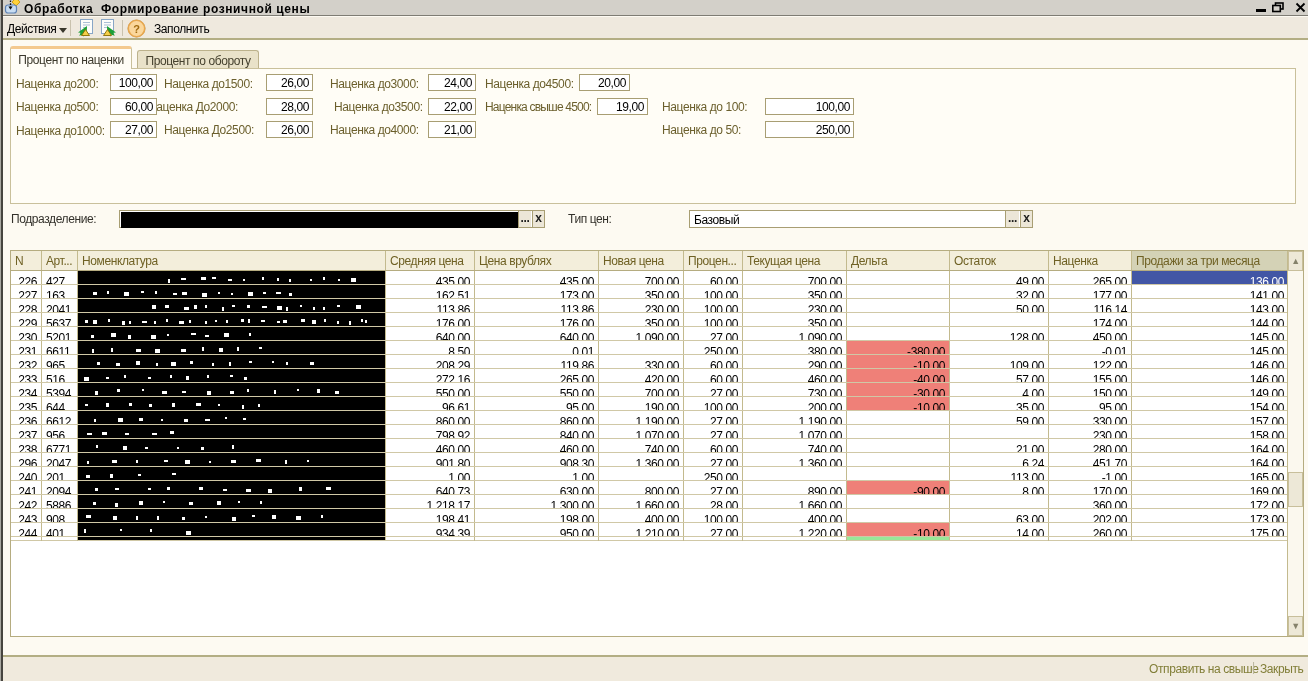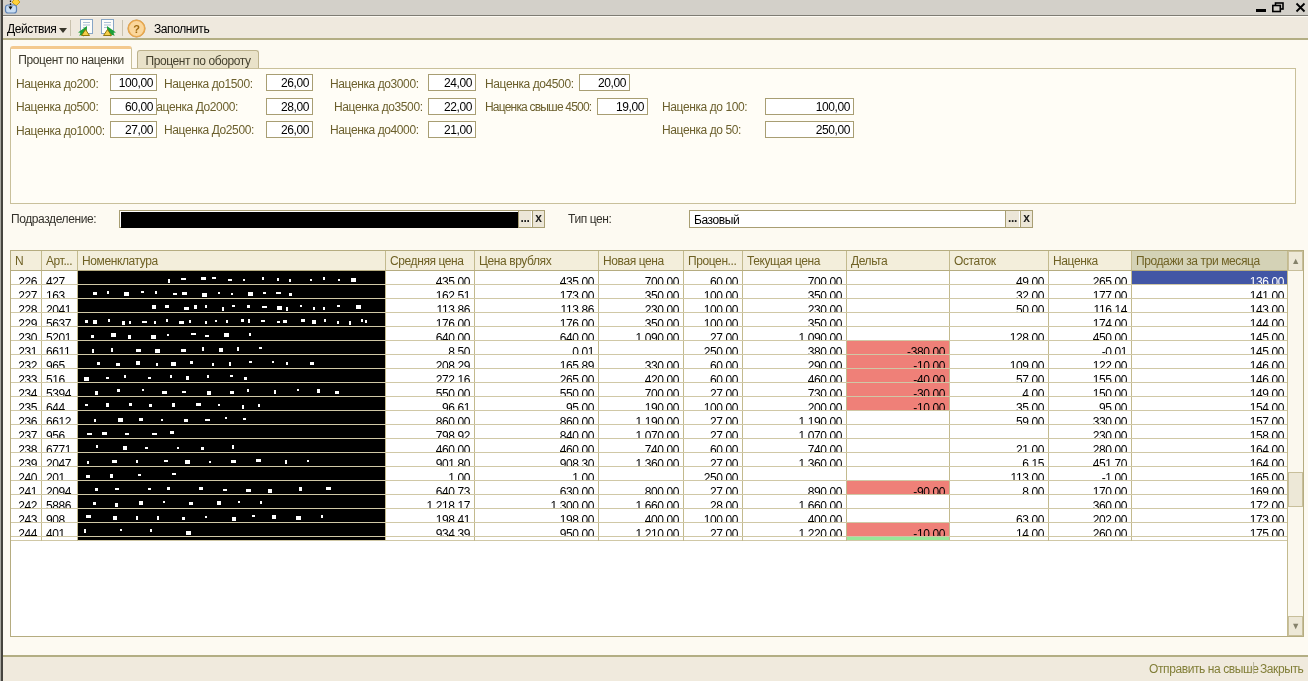--- a/index.html
+++ b/index.html
@@ -34,20 +34,21 @@
 .sbtn{position:absolute;left:0;width:15px;background:#ede8d7;border:1px solid #c8bf9b;color:#85826b;text-align:center;font-size:9px;padding-top:4px}
 #bottom{position:absolute;left:0;top:655px;width:1308px;height:26px;background:#f0eadd;border-top:2px solid #b3ae84;color:#817e37}
 </style></head><body>
 <div id="titlebar">
  <svg class="abs" style="left:3px;top:0" width="18" height="15" viewBox="0 0 18 15">
   <rect x="10.2" y="-0.8" width="5.6" height="5.6" fill="#ffd23a" stroke="#c89600" stroke-width="0.8" transform="rotate(45 13 2)"></rect>
   <rect x="2.5" y="5" width="11" height="8" rx="2.5" fill="#c8ddf2" stroke="#5d82b4" stroke-width="1.2"></rect>
   <path d="M7.5 0.5 v6" stroke="#111" stroke-width="1.3" fill="none" stroke-dasharray="1.6 1.2"></path>
   <path d="M5.4 6.5 h4.2 l-2.1 3.2z" fill="#111"></path>
  </svg>
+ <div id="title">Обработка&nbsp; Формирование розничной цены</div>
  <div class="abs" style="left:1256px;top:9px;width:10px;height:3px;background:#000"></div>
  <svg class="abs" style="left:1272px;top:2px" width="12" height="11" viewBox="0 0 12 11">
    <rect x="3.5" y="1" width="7.5" height="6" fill="none" stroke="#000" stroke-width="1.6"></rect>
    <rect x="0.8" y="3.5" width="7.5" height="6" fill="#d3d0c9" stroke="#000" stroke-width="1.6"></rect>
  </svg>
  <svg class="abs" style="left:1295px;top:2px" width="11" height="11" viewBox="0 0 11 11">
    <path d="M1.5 1.5 L9.5 9.5 M9.5 1.5 L1.5 9.5" stroke="#000" stroke-width="1.8"></path>
  </svg>
 </div>
 <div id="toolbar">
@@ -320,21 +321,21 @@
         <i style="left:93px;width:5px;height:4px;top:7px"></i>
         <i style="left:112px;width:3px;height:3px;top:6px"></i>
         <i style="left:134px;width:2px;height:3px;top:8px"></i>
         <i style="left:151px;width:2px;height:4px;top:7px"></i>
         <i style="left:171px;width:3px;height:2px;top:6px"></i>
         <i style="left:194px;width:2px;height:2px;top:6px"></i>
         <i style="left:208px;width:2px;height:3px;top:7px"></i>
         <i style="left:232px;width:4px;height:3px;top:7px"></i>
       </div>
       <div class="td c3 r">208,29</div>
-      <div class="td c4 r">165,89</div>
+      <div class="td c4 r">119,86</div>
       <div class="td c5 r">330,00</div>
       <div class="td c6 r">60,00</div>
       <div class="td c7 r">290,00</div>
       <div class="td c8 r rd">-10,00</div>
       <div class="td c9 r">109,00</div>
       <div class="td c10 r">122,00</div>
       <div class="td c11 r">146,00</div>
     </div>
 <div class="tr">
       <div class="td c0 r">233</div>
@@ -469,41 +470,41 @@
       <div class="td c4 r">460,00</div>
       <div class="td c5 r">740,00</div>
       <div class="td c6 r">60,00</div>
       <div class="td c7 r">740,00</div>
       <div class="td c8 r"></div>
       <div class="td c9 r">21,00</div>
       <div class="td c10 r">280,00</div>
       <div class="td c11 r">164,00</div>
     </div>
 <div class="tr">
-      <div class="td c0 r">239</div>
+      <div class="td c0 r">296</div>
       <div class="td c1 l">2047</div>
       <div class="td c2 blk">
         <i style="left:9px;width:2px;height:3px;top:8px"></i>
         <i style="left:34px;width:5px;height:3px;top:7px"></i>
         <i style="left:58px;width:2px;height:3px;top:7px"></i>
         <i style="left:86px;width:4px;height:2px;top:7px"></i>
         <i style="left:107px;width:5px;height:4px;top:7px"></i>
         <i style="left:131px;width:2px;height:2px;top:8px"></i>
         <i style="left:153px;width:5px;height:3px;top:7px"></i>
         <i style="left:178px;width:5px;height:3px;top:6px"></i>
         <i style="left:207px;width:2px;height:4px;top:7px"></i>
         <i style="left:229px;width:2px;height:2px;top:7px"></i>
       </div>
       <div class="td c3 r">901,80</div>
       <div class="td c4 r">908,30</div>
       <div class="td c5 r">1 360,00</div>
       <div class="td c6 r">27,00</div>
       <div class="td c7 r">1 360,00</div>
       <div class="td c8 r"></div>
-      <div class="td c9 r">6,15</div>
+      <div class="td c9 r">6,24</div>
       <div class="td c10 r">451,70</div>
       <div class="td c11 r">164,00</div>
     </div>
 <div class="tr">
       <div class="td c0 r">240</div>
       <div class="td c1 l">201...</div>
       <div class="td c2 blk">
         <i style="left:8px;width:4px;height:3px;top:8px"></i>
         <i style="left:32px;width:3px;height:4px;top:7px"></i>
         <i style="left:60px;width:3px;height:2px;top:7px"></i>

